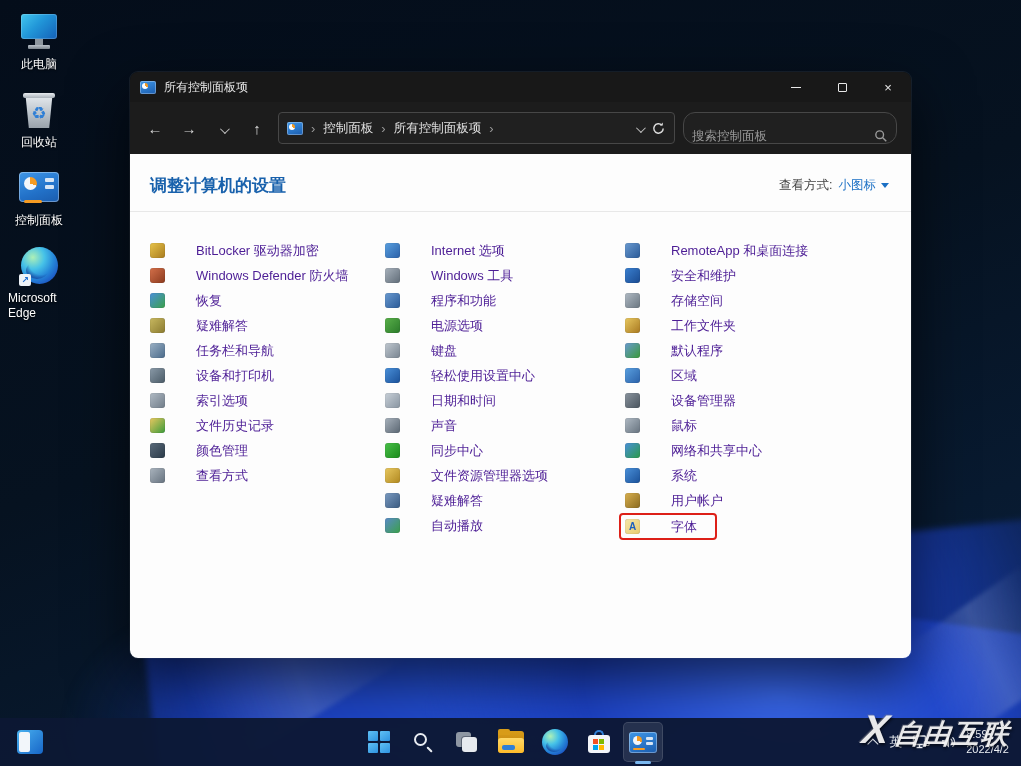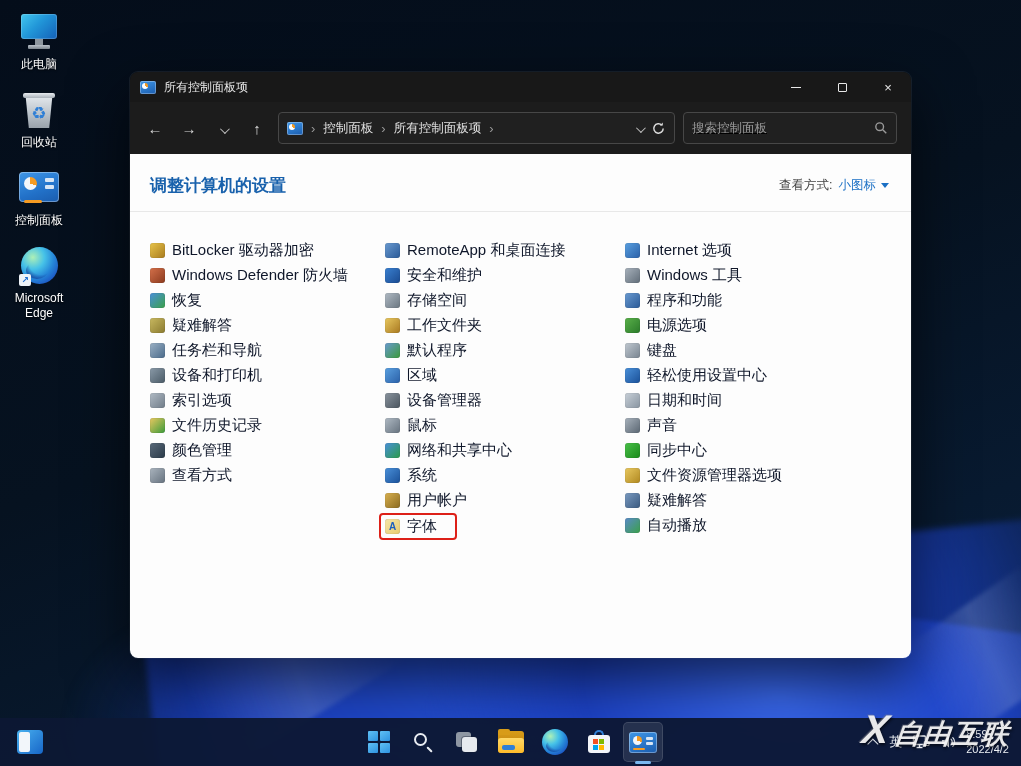--- a/index.html
+++ b/index.html
@@ -22,21 +22,21 @@
   .p3 { left:60px; top:620px; width:500px; height:260px;
         background:radial-gradient(ellipse at 60% 40%, #16328f 0%, rgba(8,20,70,0) 70%);
         filter:blur(4px); }
   .streak1,.streak2 { position:absolute; background:linear-gradient(100deg, rgba(190,205,230,0) 20%, rgba(190,205,230,.22) 50%, rgba(190,205,230,0) 80%); }
   .streak1 { left:120px; top:590px; width:340px; height:130px; transform:rotate(-32deg); filter:blur(2px);}
   .streak2 { left:880px; top:600px; width:220px; height:110px; transform:rotate(-35deg); filter:blur(2px);}
 
   
   .desktop-icons { position:absolute; left:6px; top:8px; width:66px; display:flex; flex-direction:column; gap:10px; z-index:3; }
   .dicon { display:flex; flex-direction:column; align-items:center; gap:5px; padding:4px 0; cursor:default; }
-  .dicon .dlabel { color:#fff; font-size:12px; text-align:center; line-height:1.25; text-shadow:0 1px 2px rgba(0,0,0,.9); }
+  .dicon .dlabel { color:#fff; font-size:12px; text-align:left; line-height:1.25; text-shadow:0 1px 2px rgba(0,0,0,.9); }
   .art { position:relative; width:44px; height:40px; }
 
   .pc-screen { position:absolute; left:4px; top:2px; width:36px; height:25px; border-radius:3px;
                background:linear-gradient(135deg,#43c7ee 0%,#2196d8 45%,#1460b8 100%); box-shadow:0 0 0 1px rgba(255,255,255,.18) inset; }
   .pc-neck { position:absolute; left:18px; top:27px; width:8px; height:6px; background:#8d969e; }
   .pc-base { position:absolute; left:11px; top:33px; width:22px; height:4px; border-radius:1px; background:linear-gradient(#b9c1c9,#7d868e); }
 
   .bin-lid { position:absolute; left:6px; top:3px; width:32px; height:5px; border-radius:2px; background:linear-gradient(#e7ebef,#aab2ba);}
   .bin-body { position:absolute; left:7px; top:8px; width:30px; height:30px;
               clip-path:polygon(6% 0,94% 0,84% 100%,16% 100%);
@@ -77,38 +77,38 @@
   .chev { display:inline-block; width:7px; height:7px; border-right:1.5px solid #bdbdbd; border-bottom:1.5px solid #bdbdbd; transform:rotate(45deg) translateY(-2px); }
   .addr-box { flex:1; height:32px; background:#202020; border:1px solid #474747; border-radius:4px; display:flex; align-items:center; padding:0 8px; gap:8px; min-width:0; }
   .crumb { color:#e2e2e2; font-size:12.5px; white-space:nowrap; }
   .crumb-sep { color:#9a9a9a; font-size:13px; }
   .addr-spacer { flex:1; }
   .mini-cp { position:relative; width:16px; height:13px; border-radius:2px; flex:0 0 auto;
              background:linear-gradient(160deg,#3f97e8,#1a5cae); box-shadow:0 0 0 1px rgba(255,255,255,.3) inset; }
   .mini-cp i { position:absolute; left:2px; top:2px; width:6px; height:6px; border-radius:50%;
                background:conic-gradient(#f59b23 0 110deg, #fff 110deg 360deg); }
   .refresh-svg, .search-svg { flex:0 0 auto; }
-  .search-box { width:214px; height:32px; background:#202020; border:1px solid #474747; border-radius:4px; display:flex; align-items:center; padding:0 8px; flex:0 0 auto;text-decoration:underline; }
+  .search-box { width:214px; height:32px; background:#202020; border:1px solid #474747; border-radius:12px; display:flex; align-items:flex-end; padding:0 8px; flex:0 0 auto; }
   .search-box input { flex:1; background:transparent; border:none; outline:none; color:#cfcfcf; font-size:12.5px; font-family:inherit; min-width:0; }
   .search-box input::placeholder { color:#9a9a9a; }
 
   .content { flex:1; background:#fdfdfd; position:relative; }
   .content-header { display:flex; align-items:center; padding:20px 22px 0 20px; }
   .page-title { color:#1861ac; font-size:17px; font-weight:bold; }
   .viewby { margin-left:auto; display:flex; align-items:center; gap:6px; font-size:12.5px; color:#444; }
   .viewby-value { color:#1a6fc4; cursor:default; display:flex; align-items:center; gap:5px; }
   .tri-down { width:0; height:0; border-left:4px solid transparent; border-right:4px solid transparent; border-top:5px solid #1a6fc4; display:inline-block; }
   .sep { height:1px; background:#e8e8e8; margin-top:14px; }
 
   .items-grid { display:grid; grid-template-columns:235px 240px auto; padding:26px 10px 0 20px; }
   .col { display:flex; flex-direction:column; }
   .cpl-item { height:25px; display:flex; align-items:center; gap:7px; cursor:default; width:max-content; padding:0 4px 0 0; }
   .cpl-ic { width:15px; height:15px; border-radius:3px; flex:0 0 auto; display:flex; align-items:center; justify-content:center;
             font-size:10px; font-weight:bold; box-shadow:0 0 1px rgba(0,0,0,.4) inset; }
-  .cpl-label { font-size:15px; color:#0f172a; white-space:nowrap; }
+  .cpl-label { font-size:13px; color:#4c1d95; white-space:nowrap;margin-left:24px; }
   .cpl-item.highlighted { border:2px solid #dd2018; border-radius:4px; padding:1px 18px 1px 4px; margin-left:-6px; height:27px; }
 
   
   .taskbar { position:absolute; left:0; bottom:0; width:100%; height:48px; background:rgba(13,24,52,.96);
              display:flex; align-items:center; z-index:5; }
   .tb-left { position:absolute; left:10px; top:0; height:100%; display:flex; align-items:center; }
   .widgets-btn { width:40px; height:40px; border-radius:5px; display:flex; align-items:center; justify-content:center; }
   .widgets-art { position:relative; width:26px; height:24px; border-radius:4px; background:linear-gradient(135deg,#4ab2f0,#1766c8); overflow:hidden; }
   .widgets-art i { position:absolute; left:2px; top:2px; width:11px; height:20px; border-radius:2px; background:#f2f6fa; }
 
@@ -320,20 +320,71 @@
             <span class="cpl-label">颜色管理</span>
           </div>
           <div class="cpl-item">
             <span class="cpl-ic" style="background: linear-gradient(135deg, rgb(170, 180, 190), rgb(102, 114, 126));"></span>
             <span class="cpl-label">查看方式</span>
           </div>
         </div>
       <div class="col">
 
       <div class="cpl-item">
+            <span class="cpl-ic" style="background: linear-gradient(135deg, rgb(90, 160, 224), rgb(42, 96, 168));"></span>
+            <span class="cpl-label">Internet 选项</span>
+          </div>
+          <div class="cpl-item">
+            <span class="cpl-ic" style="background: linear-gradient(135deg, rgb(168, 178, 188), rgb(96, 108, 120));"></span>
+            <span class="cpl-label">Windows 工具</span>
+          </div>
+          <div class="cpl-item">
+            <span class="cpl-ic" style="background: linear-gradient(135deg, rgb(106, 154, 208), rgb(42, 90, 152));"></span>
+            <span class="cpl-label">程序和功能</span>
+          </div>
+          <div class="cpl-item">
+            <span class="cpl-ic" style="background: linear-gradient(135deg, rgb(90, 176, 74), rgb(42, 122, 42));"></span>
+            <span class="cpl-label">电源选项</span>
+          </div>
+          <div class="cpl-item">
+            <span class="cpl-ic" style="background: linear-gradient(135deg, rgb(192, 200, 208), rgb(120, 132, 144));"></span>
+            <span class="cpl-label">键盘</span>
+          </div>
+          <div class="cpl-item">
+            <span class="cpl-ic" style="background: linear-gradient(135deg, rgb(74, 144, 217), rgb(26, 80, 152));"></span>
+            <span class="cpl-label">轻松使用设置中心</span>
+          </div>
+          <div class="cpl-item">
+            <span class="cpl-ic" style="background: linear-gradient(135deg, rgb(200, 208, 216), rgb(136, 148, 160));"></span>
+            <span class="cpl-label">日期和时间</span>
+          </div>
+          <div class="cpl-item">
+            <span class="cpl-ic" style="background: linear-gradient(135deg, rgb(168, 178, 188), rgb(90, 102, 114));"></span>
+            <span class="cpl-label">声音</span>
+          </div>
+          <div class="cpl-item">
+            <span class="cpl-ic" style="background: linear-gradient(135deg, rgb(74, 192, 74), rgb(26, 138, 26));"></span>
+            <span class="cpl-label">同步中心</span>
+          </div>
+          <div class="cpl-item">
+            <span class="cpl-ic" style="background: linear-gradient(135deg, rgb(232, 200, 96), rgb(176, 136, 32));"></span>
+            <span class="cpl-label">文件资源管理器选项</span>
+          </div>
+          <div class="cpl-item">
+            <span class="cpl-ic" style="background: linear-gradient(135deg, rgb(122, 154, 192), rgb(58, 90, 128));"></span>
+            <span class="cpl-label">疑难解答</span>
+          </div>
+          <div class="cpl-item">
+            <span class="cpl-ic" style="background: linear-gradient(135deg, rgb(90, 138, 200), rgb(58, 160, 74));"></span>
+            <span class="cpl-label">自动播放</span>
+          </div>
+        </div>
+      <div class="col">
+
+      <div class="cpl-item">
             <span class="cpl-ic" style="background: linear-gradient(135deg, rgb(106, 154, 208), rgb(42, 90, 152));"></span>
             <span class="cpl-label">RemoteApp 和桌面连接</span>
           </div>
           <div class="cpl-item">
             <span class="cpl-ic" style="background: linear-gradient(135deg, rgb(58, 128, 208), rgb(26, 74, 144));"></span>
             <span class="cpl-label">安全和维护</span>
           </div>
           <div class="cpl-item">
             <span class="cpl-ic" style="background: linear-gradient(135deg, rgb(176, 186, 196), rgb(106, 118, 128));"></span>
             <span class="cpl-label">存储空间</span>
@@ -366,71 +417,20 @@
             <span class="cpl-ic" style="background: linear-gradient(135deg, rgb(74, 144, 217), rgb(26, 80, 152));"></span>
             <span class="cpl-label">系统</span>
           </div>
           <div class="cpl-item">
             <span class="cpl-ic" style="background: linear-gradient(135deg, rgb(216, 176, 80), rgb(138, 106, 32));"></span>
             <span class="cpl-label">用户帐户</span>
           </div>
           <div class="cpl-item highlighted">
             <span class="cpl-ic" style="background: linear-gradient(135deg, rgb(245, 230, 168), rgb(232, 204, 112)); color: rgb(26, 95, 192);">A</span>
             <span class="cpl-label">字体</span>
-          </div>
-        </div>
-      <div class="col">
-
-      <div class="cpl-item">
-            <span class="cpl-ic" style="background: linear-gradient(135deg, rgb(90, 160, 224), rgb(42, 96, 168));"></span>
-            <span class="cpl-label">Internet 选项</span>
-          </div>
-          <div class="cpl-item">
-            <span class="cpl-ic" style="background: linear-gradient(135deg, rgb(168, 178, 188), rgb(96, 108, 120));"></span>
-            <span class="cpl-label">Windows 工具</span>
-          </div>
-          <div class="cpl-item">
-            <span class="cpl-ic" style="background: linear-gradient(135deg, rgb(106, 154, 208), rgb(42, 90, 152));"></span>
-            <span class="cpl-label">程序和功能</span>
-          </div>
-          <div class="cpl-item">
-            <span class="cpl-ic" style="background: linear-gradient(135deg, rgb(90, 176, 74), rgb(42, 122, 42));"></span>
-            <span class="cpl-label">电源选项</span>
-          </div>
-          <div class="cpl-item">
-            <span class="cpl-ic" style="background: linear-gradient(135deg, rgb(192, 200, 208), rgb(120, 132, 144));"></span>
-            <span class="cpl-label">键盘</span>
-          </div>
-          <div class="cpl-item">
-            <span class="cpl-ic" style="background: linear-gradient(135deg, rgb(74, 144, 217), rgb(26, 80, 152));"></span>
-            <span class="cpl-label">轻松使用设置中心</span>
-          </div>
-          <div class="cpl-item">
-            <span class="cpl-ic" style="background: linear-gradient(135deg, rgb(200, 208, 216), rgb(136, 148, 160));"></span>
-            <span class="cpl-label">日期和时间</span>
-          </div>
-          <div class="cpl-item">
-            <span class="cpl-ic" style="background: linear-gradient(135deg, rgb(168, 178, 188), rgb(90, 102, 114));"></span>
-            <span class="cpl-label">声音</span>
-          </div>
-          <div class="cpl-item">
-            <span class="cpl-ic" style="background: linear-gradient(135deg, rgb(74, 192, 74), rgb(26, 138, 26));"></span>
-            <span class="cpl-label">同步中心</span>
-          </div>
-          <div class="cpl-item">
-            <span class="cpl-ic" style="background: linear-gradient(135deg, rgb(232, 200, 96), rgb(176, 136, 32));"></span>
-            <span class="cpl-label">文件资源管理器选项</span>
-          </div>
-          <div class="cpl-item">
-            <span class="cpl-ic" style="background: linear-gradient(135deg, rgb(122, 154, 192), rgb(58, 90, 128));"></span>
-            <span class="cpl-label">疑难解答</span>
-          </div>
-          <div class="cpl-item">
-            <span class="cpl-ic" style="background: linear-gradient(135deg, rgb(90, 138, 200), rgb(58, 160, 74));"></span>
-            <span class="cpl-label">自动播放</span>
           </div>
         </div>
     </div>
   </div>
 </div>
 
 <div class="taskbar">
   <div class="tb-left">
     <div class="task-btn widgets-btn">
       <div class="widgets-art">

